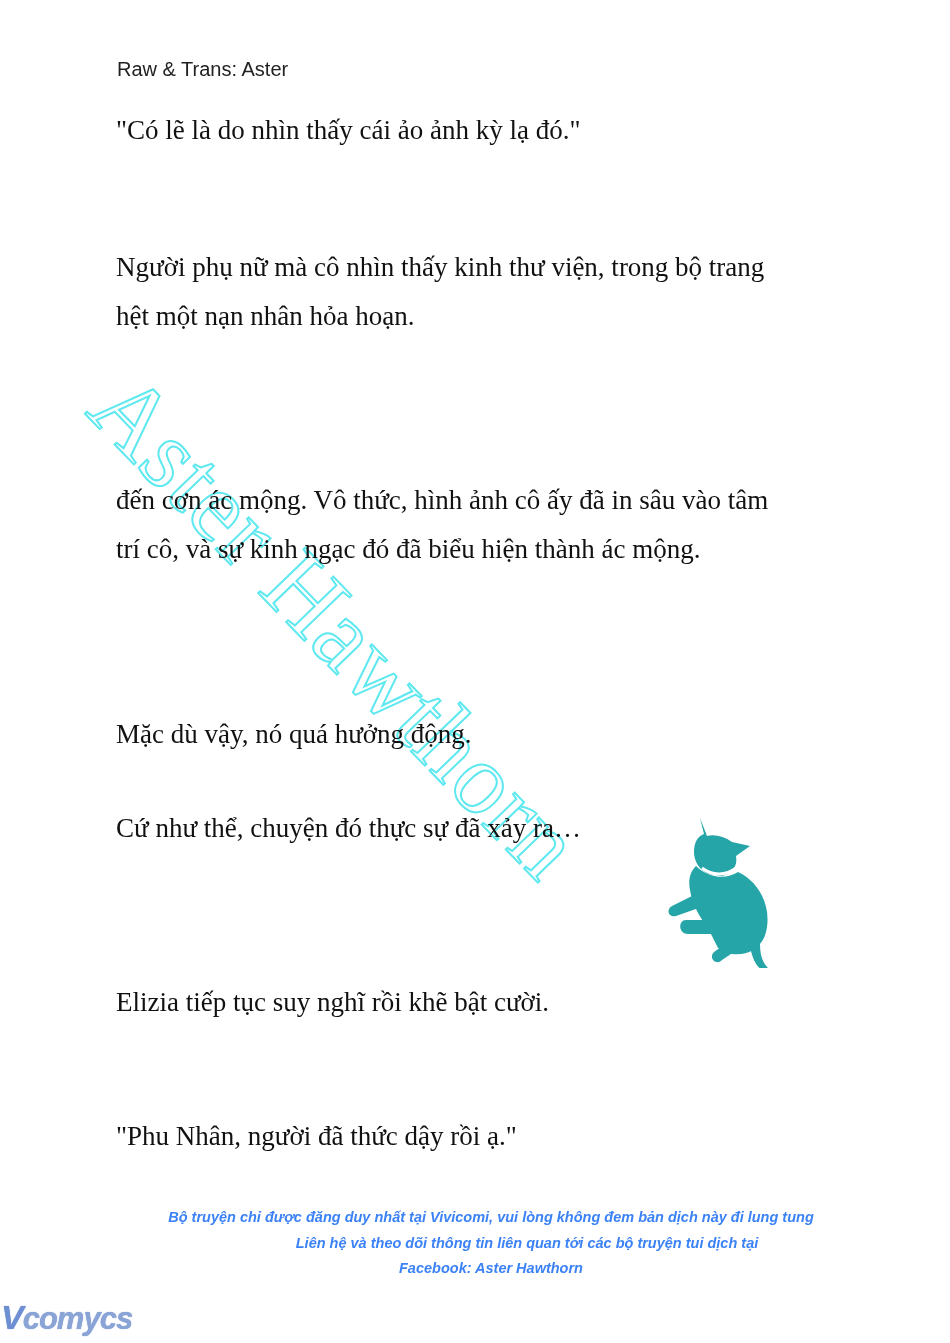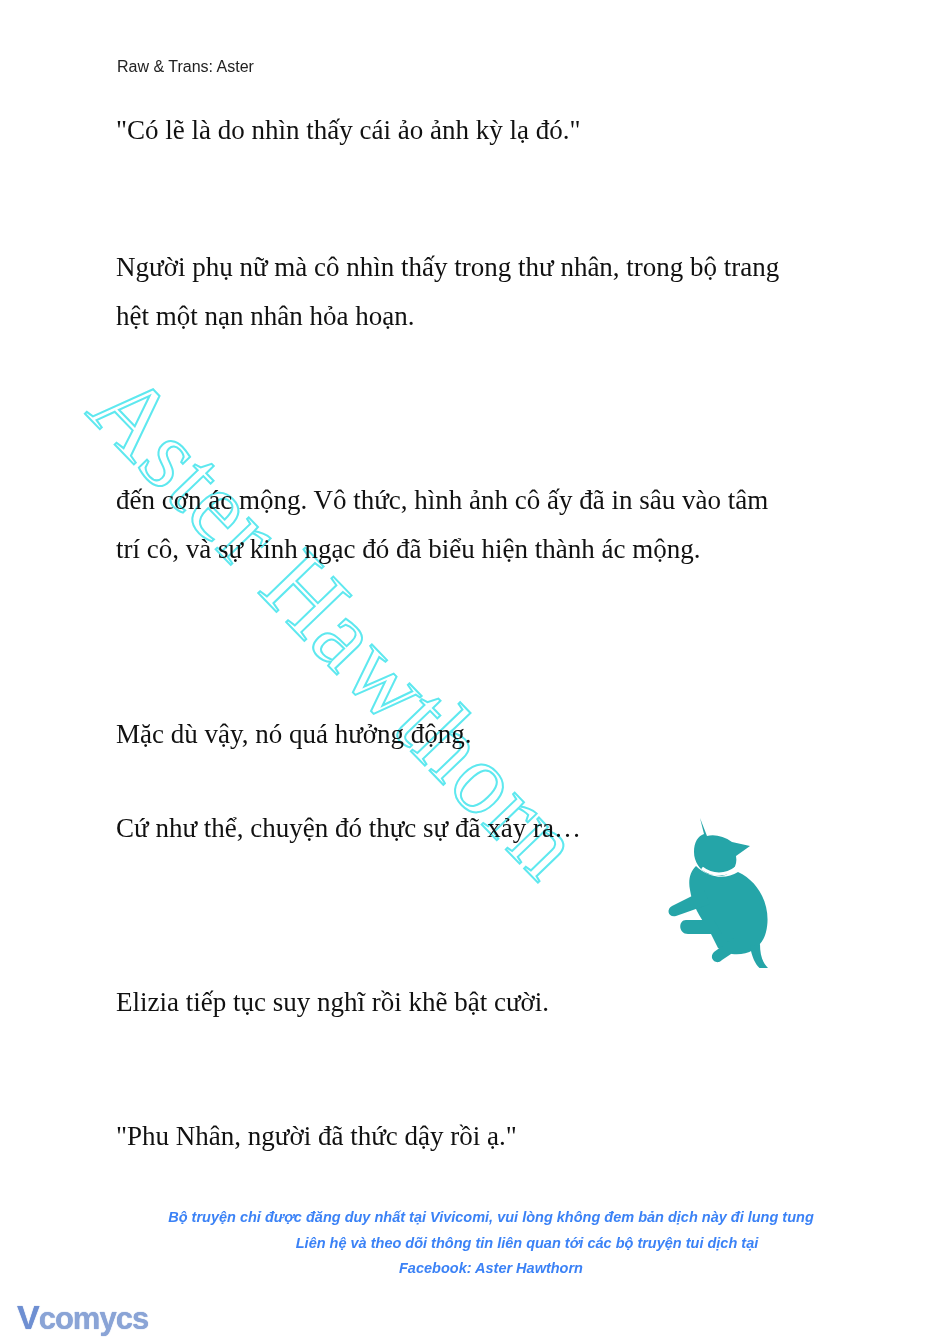--- a/index.html
+++ b/index.html
@@ -17,21 +17,21 @@
       position: absolute;
       left: 0; top: 0;
       width: 950px; height: 1343px;
       background: #ffffff;
     }
     .header-credit {
       position: absolute;
       left: 117px;
       top: 58px;
       font-family: "Liberation Sans", sans-serif;
-      font-size: 16px;
+      font-size: 20px;
       color: #222222;
       white-space: nowrap;
     }
     .para {
       position: absolute;
       left: 116px;
       font-family: "Liberation Serif", serif;
       font-size: 27px;
       line-height: 49px;
       color: #111111;
@@ -84,23 +84,24 @@
       color: #3b82f6;
       white-space: nowrap;
       margin-left: 16px;
     }
     #f1 { top: 1209px; }
     #f2 { top: 1235px; padding-left: 36px; }
     #f3 { top: 1260px; }
 
     .logo {
       position: absolute;
-      left: 17px;
+      left: 1px;
       top: 1298px;
       font-family: "Liberation Sans", sans-serif;
+      font-style: italic;
       font-weight: bold;
       font-size: 31px;
       letter-spacing: -1px;
       color: #8aa4d6;
       white-space: nowrap;
       text-shadow: 0 0 1px #6f8ccb;
       text-align: center;
     }
     .logo .v {
       color: #6e8fd2;
@@ -114,21 +115,21 @@
 
   <div class="header-credit">Raw &amp; Trans: Aster</div>
 
   <div class="watermark">Aster Hawthorn</div>
 
   <div class="para" id="p1">
     <span class="line">"Có lẽ là do nhìn thấy cái ảo ảnh kỳ lạ đó."</span>
   </div>
 
   <div class="para" id="p2">
-    <span class="line">Người phụ nữ mà cô nhìn thấy trong thư nhân, trong bộ trang</span>
+    <span class="line">Người phụ nữ mà cô nhìn thấy kinh thư viện, trong bộ trang</span>
     <span class="line">hệt một nạn nhân hỏa hoạn.</span>
   </div>
 
   <div class="para" id="p3">
     <span class="line">đến cơn ác mộng. Vô thức, hình ảnh cô ấy đã in sâu vào tâm</span>
     <span class="line">trí cô, và sự kinh ngạc đó đã biểu hiện thành ác mộng.</span>
   </div>
 
   <div class="para" id="p4">
     <span class="line">Mặc dù vậy, nó quá hưởng động.</span>

